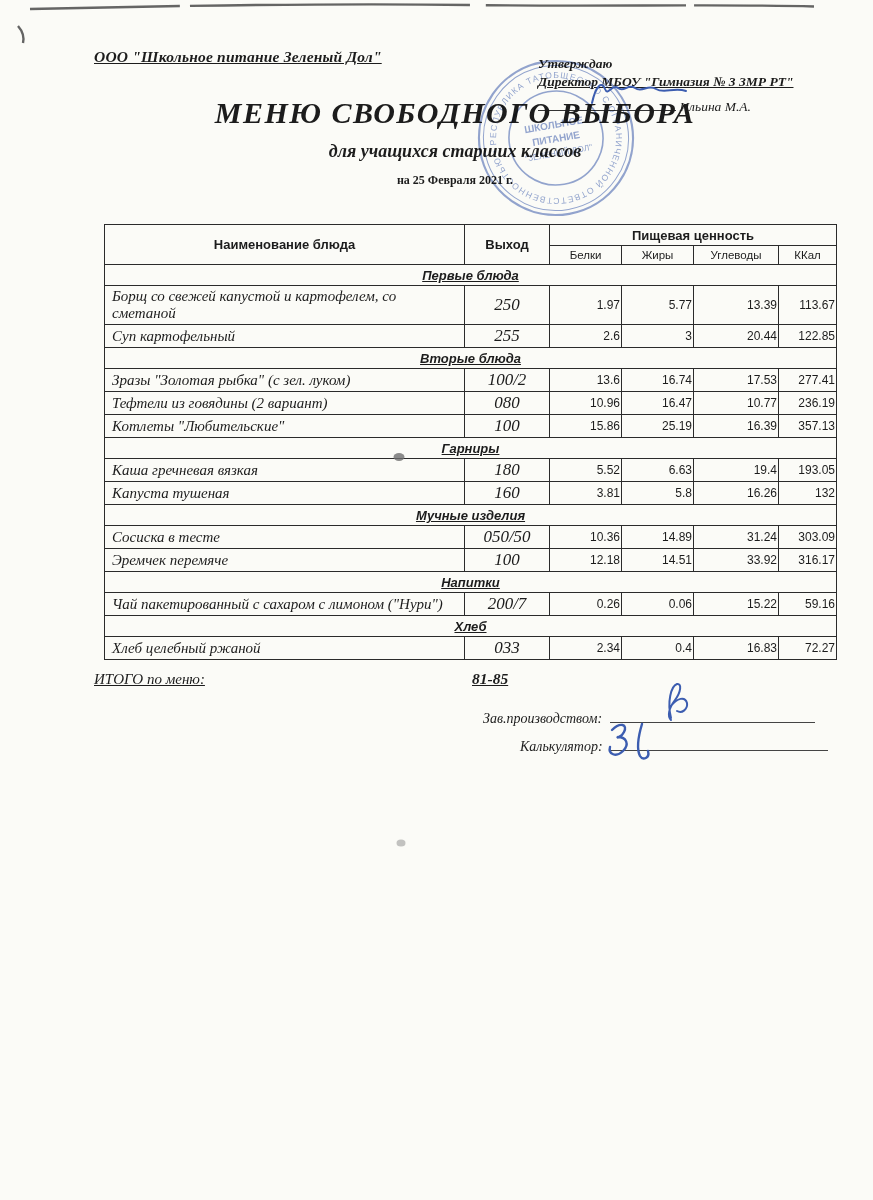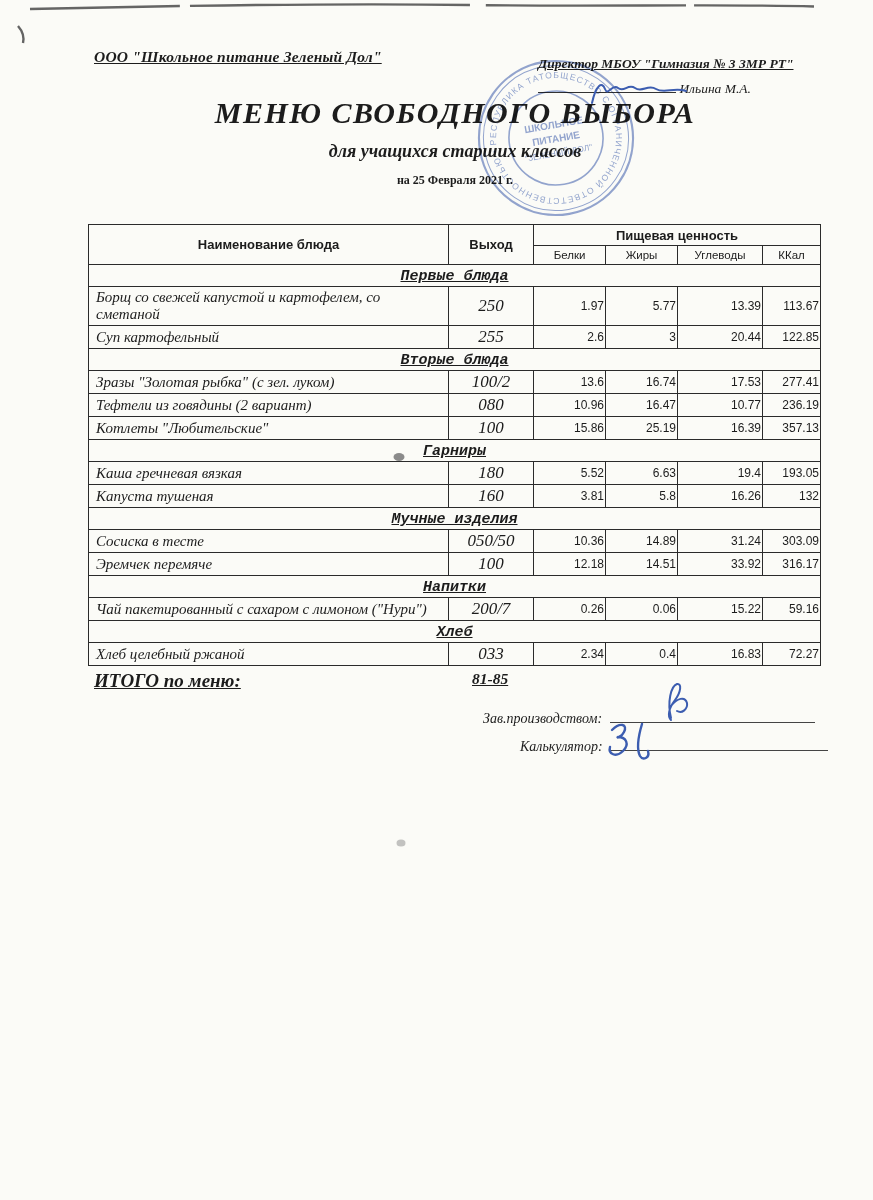--- a/index.html
+++ b/index.html
@@ -21,68 +21,69 @@
   .approve .l1{font-weight:bold;}
   .approve .l2{font-weight:bold;text-decoration:underline;}
   .approve .l3{margin-top:7px;}
   .blankline{display:inline-block;width:138px;height:12px;border-bottom:1px solid #333;}
   .headings{position:absolute;left:40px;top:96px;width:830px;text-align:center;}
   .doc-title{font-weight:bold;font-style:italic;font-size:30px;letter-spacing:1.5px;}
   .doc-subtitle{font-weight:bold;font-style:italic;font-size:18px;margin-top:11px;}
   .doc-date{font-weight:bold;font-size:12px;margin-top:11px;}
   
   .menu-table{
-    position:absolute;left:88px;top:224px;width:732px;
+    position:absolute;left:104px;top:224px;width:732px;
     border-collapse:collapse;table-layout:fixed;padding-left:19px;
   }
   .menu-table td,.menu-table th{border:1px solid #2b2b2b;}
   .menu-table thead th{font-family:"Liberation Sans",sans-serif;font-weight:bold;}
   .th-name,.th-out{font-size:13px;}
   .th-nutrition{font-size:13px;height:18px;}
   .th-sub{font-size:11.5px;font-weight:normal !important;height:16px;margin-top:24px;}
   .section-cell{text-align:center;padding:1px 0;height:17px;}
   .section-title{
-    font-family:Liberation Mono, monospace;font-weight:bold;font-style:italic;
-    font-size:15px;text-decoration:underline;
+    font-family:Liberation Sans, sans-serif;font-weight:bold;font-style:italic;
+    font-size:13px;text-decoration:underline;
   }
   .name-cell{
     font-family:"Liberation Serif",serif;font-style:italic;
     font-size:15px;line-height:17px;padding:2px 4px 2px 7px;
   }
   .out-cell{
     font-family:"Liberation Serif",serif;font-style:italic;
     font-size:17px;text-align:center;
   }
   .num-cell{
     font-family:"Liberation Sans",sans-serif;font-size:12px;text-align:right;
   }
   
   .footer-block{position:absolute;left:0;top:670px;width:873px;}
   .itogo{position:relative;margin-left:94px;height:24px;}
-  .itogo-label{font-weight:bold;font-style:italic;font-size:19px;text-decoration:underline;}
+  .itogo-label{font-weight:normal;font-style:italic;font-size:15px;text-decoration:underline;}
   .itogo-value{position:absolute;left:378px;top:0;font-weight:bold;font-style:italic;font-size:15.5px;text-decoration:underline;}
   .zav-row{position:relative;margin-left:483px;margin-top:16px;font-style:italic;font-size:14px;}
   .calc-row{position:relative;margin-left:520px;margin-top:11px;font-style:italic;font-size:14px;}
   .uline{display:inline-block;height:12px;border-bottom:1px solid #444;vertical-align:baseline;margin-left:4px;}
   .uline-zav{width:205px;}
   .uline-calc{width:218px;}
   
   .stamp-svg{position:absolute;left:468px;top:52px;width:176px;height:172px;opacity:.55;mix-blend-mode:multiply;z-index:6;pointer-events:none;}
   .artifact-svg{position:absolute;left:0;top:0;width:873px;height:1200px;z-index:7;pointer-events:none;}
   .sig-svg{position:absolute;z-index:8;pointer-events:none;}
   .sig-ilina{left:50px;top:22px;width:110px;height:34px;}
   .sig-zav{left:172px;top:-30px;width:48px;height:46px;}
   .sig-calc{left:84px;top:-18px;width:60px;height:44px;}
 </style>
 </head>
 <body>
 
 <div class="org">ООО "Школьное питание Зеленый Дол"</div>
 
 <div class="approve">
+  <div class="l1">Утверждаю</div>
   <div class="l2">Директор МБОУ "Гимназия № 3 ЗМР РТ"</div>
   <div class="l3">
     <span class="blankline"></span>
     <span>Ильина М.А.</span>
   </div>
   <svg class="sig-svg sig-ilina" viewBox="0 0 110 34">
     <path d="M4,26 C8,8 14,4 17,12 C20,20 24,6 30,11 C36,16 40,6 47,11 C54,16 60,7 68,12 C76,17 86,10 98,14" stroke="#3c5db0" stroke-width="2" fill="none" stroke-linecap="round"></path>
   </svg>
 </div>
 

